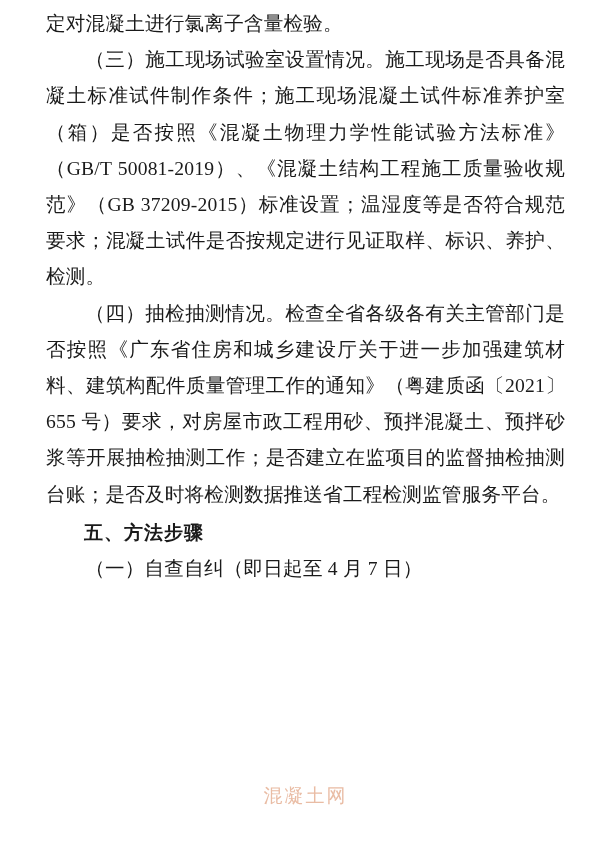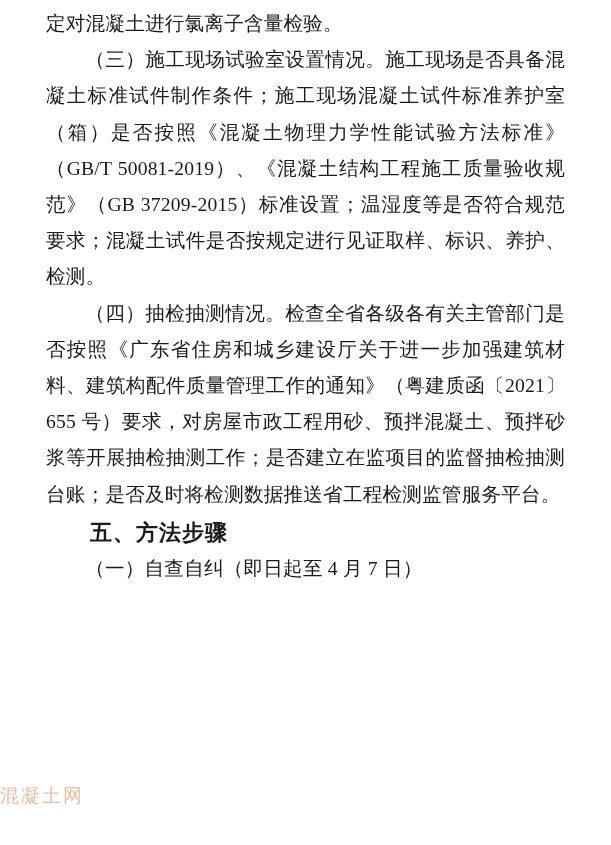--- a/index.html
+++ b/index.html
@@ -31,36 +31,37 @@
     text-align: justify;
     text-justify: inter-ideograph;
     margin: 0;
     letter-spacing: 0.2px;
     white-space: pre-wrap;
   }
   .indent {
     text-indent: 2em;
   }
   .heading {
-    font-size: 22px;
+    font-size: 19px;
     line-height: 36.2px;
     font-weight: bold;
     font-family: "Liberation Sans", "DejaVu Sans", sans-serif;
     margin: 0;
     text-indent: 2em;
     letter-spacing: 1px;
   }
   .gap-small {
     height: 2px;
   }
   .watermark {
     position: absolute;
     left: 0;
     right: 0;
     top: 783px;
+    text-align: center;
     font-size: 19px;
     font-family: "Liberation Sans", "DejaVu Sans", sans-serif;
     color: #e8b9a0;
     letter-spacing: 2px;
     z-index: 1;
     pointer-events: none;
     opacity: 0.95;
   }
 </style>
 </head>

